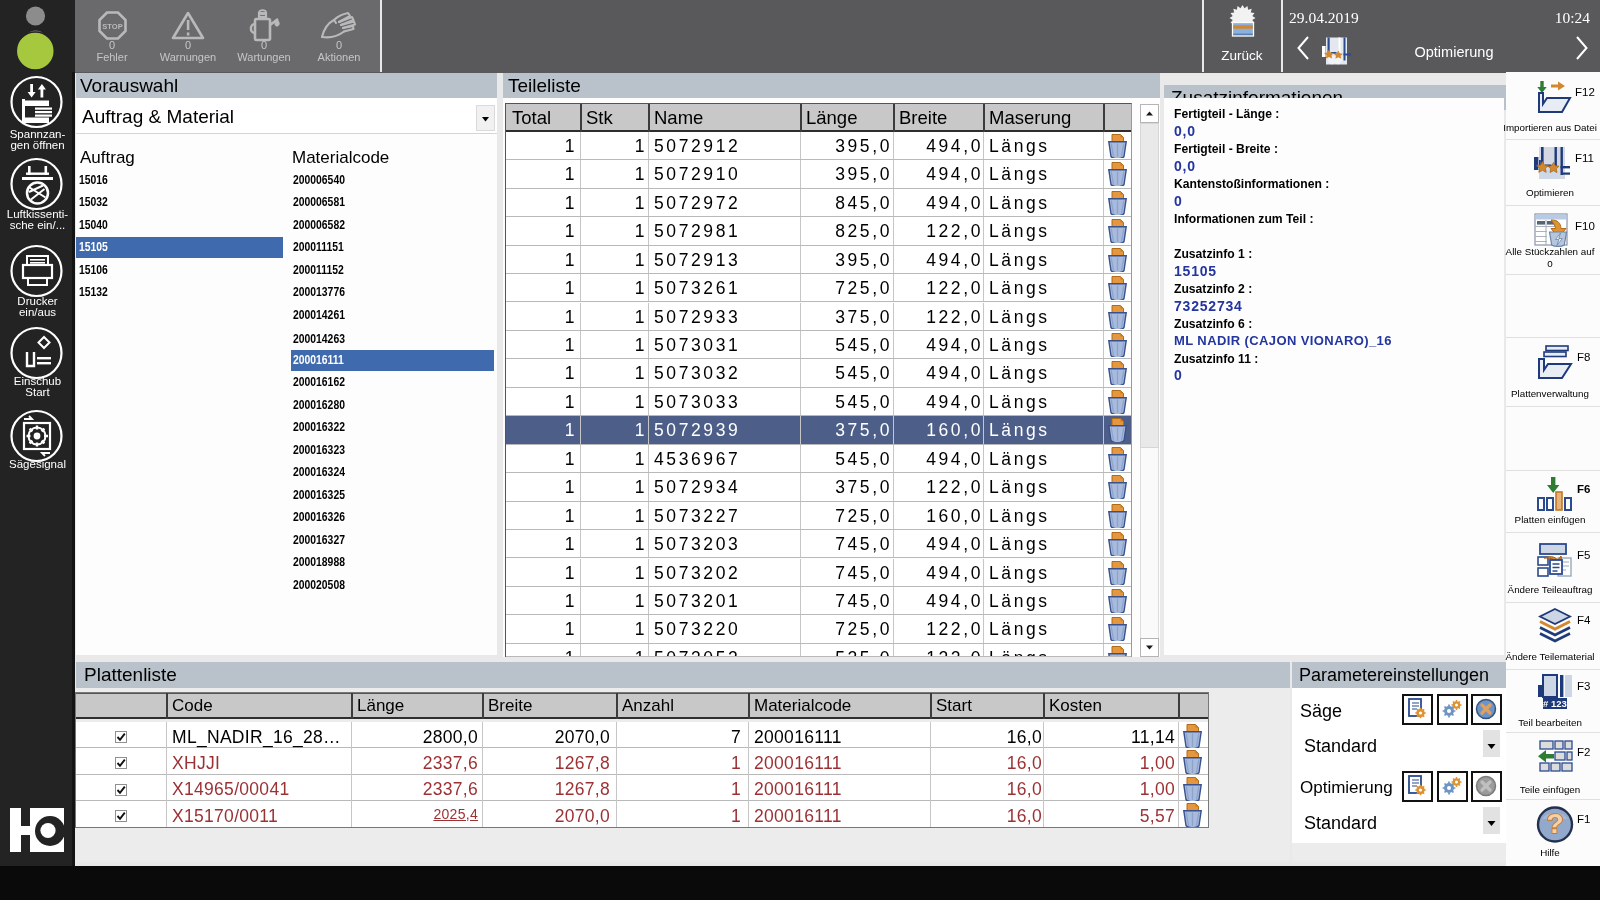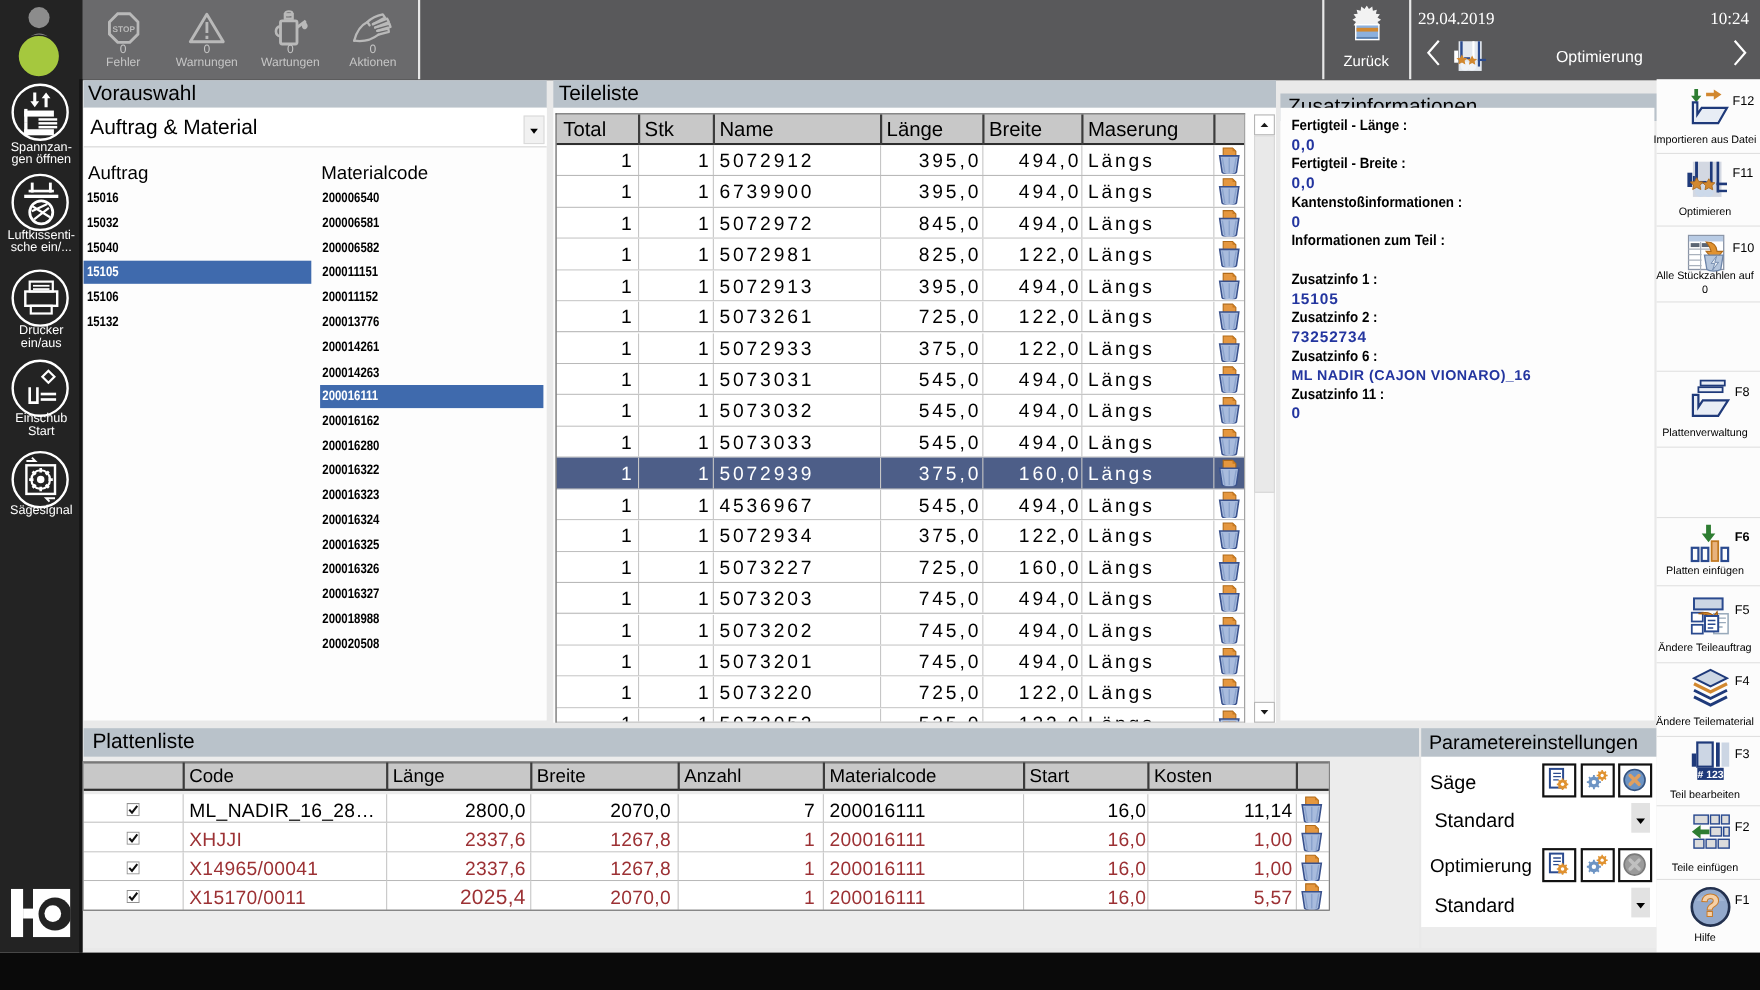--- a/index.html
+++ b/index.html
@@ -237,21 +237,21 @@
 <div class="abs" style="left:74px;top:0;width:1px;height:28.43px;background:#c6c6c6;"></div>
 <div class="abs" style="left:142px;top:0;width:1px;height:28.43px;background:#c6c6c6;"></div>
 <div class="abs" style="left:294px;top:0;width:1px;height:28.43px;background:#c6c6c6;"></div>
 <div class="abs" style="left:387px;top:0;width:1px;height:28.43px;background:#c6c6c6;"></div>
 <div class="abs" style="left:477px;top:0;width:1px;height:28.43px;background:#c6c6c6;"></div>
 <div class="abs" style="left:597px;top:0;width:1px;height:28.43px;background:#c6c6c6;"></div>
 </div>
 <div class="abs" style="left:506px;top:160.4px;width:625px;height:28.4px;background:#fff;border-bottom:1px solid #b9b9b9;overflow:hidden;">
 <div class="abs" style="right:554px;top:4px;font-size:17.5px;letter-spacing:2.6px;color:#000;">1</div>
 <div class="abs" style="right:484px;top:4px;font-size:17.5px;letter-spacing:2.6px;color:#000;">1</div>
-<div class="abs" style="left:148px;top:4px;font-size:17.5px;letter-spacing:2.6px;color:#000;">6739900</div>
+<div class="abs" style="left:148px;top:4px;font-size:17.5px;letter-spacing:2.6px;color:#000;">5072910</div>
 <div class="abs" style="right:239px;top:4px;font-size:17.5px;letter-spacing:2.6px;color:#000;">395,0</div>
 <div class="abs" style="right:148px;top:4px;font-size:17.5px;letter-spacing:2.6px;color:#000;">494,0</div>
 <div class="abs" style="left:483px;top:4px;font-size:17.5px;letter-spacing:2.6px;color:#000;">Längs</div>
 <div class="abs" style="left:600px;top:1px;"><svg width="23" height="25" viewBox="0 0 23 25">
 <path d="M6 1.5 h8.5 l3 3 v6.5 h-11.5 Z" fill="#e5973f" stroke="#b06a18" stroke-width="1"></path>
 <path d="M14.5 1.5 v3 h3 Z" fill="#c97a20"></path>
 <path d="M2.8 8.7 h17.4 l-2.2 14.8 a6.8 3.2 0 0 1 -13 0 Z" fill="#a8bbdd" stroke="#39518c" stroke-width="1.4"></path>
 <path d="M5.2 10.5 L7.5 23.7 M11.5 10.5 V24 M17.8 10.5 L15.5 23.7" stroke="#8ba3cd" stroke-width="1.3" fill="none"></path>
 </svg></div>
 <div class="abs" style="left:74px;top:0;width:1px;height:28.43px;background:#c6c6c6;"></div>
@@ -727,21 +727,21 @@
 <div class="abs" style="left:854px;top:0;width:1px;height:26.4px;background:#c6c6c6;"></div>
 <div class="abs" style="left:967px;top:0;width:1px;height:26.4px;background:#c6c6c6;"></div>
 <div class="abs" style="left:1102px;top:0;width:1px;height:26.4px;background:#c6c6c6;"></div>
 </div>
 <div class="abs" style="left:76px;top:801.2px;width:1132px;height:26.4px;background:#fff;border-bottom:1px solid #b9b9b9;">
 <div class="abs" style="left:39px;top:7px;"><svg width="12" height="12" viewBox="0 0 12 12">
 <rect x="0.5" y="0.5" width="11" height="11" fill="#fff" stroke="#909090"></rect>
 <path d="M2.5 6 L5 8.8 L9.8 2.6" stroke="#111" stroke-width="1.9" fill="none"></path>
         </svg></div>
 <div class="abs" style="left:96px;top:4.5px;font-size:17.5px;letter-spacing:0.3px;color:#9c3134;">X15170/0011</div>
-<div class="abs" style="right:730px;top:4.5px;font-size:19px;letter-spacing:0.3px;color:#9c3134;">2025,4</div>
+<div class="abs" style="right:730px;top:4.5px;font-size:14px;letter-spacing:0.3px;color:#9c3134;text-decoration:underline;">2025,4</div>
 <div class="abs" style="right:598px;top:4.5px;font-size:17.5px;letter-spacing:0.3px;color:#9c3134;">2070,0</div>
 <div class="abs" style="right:467px;top:4.5px;font-size:17.5px;letter-spacing:0.3px;color:#9c3134;">1</div>
 <div class="abs" style="left:678px;top:4.5px;font-size:17.5px;letter-spacing:0.3px;color:#9c3134;">200016111</div>
 <div class="abs" style="right:166px;top:4.5px;font-size:17.5px;letter-spacing:0.3px;color:#9c3134;">16,0</div>
 <div class="abs" style="right:33px;top:4.5px;font-size:17.5px;letter-spacing:0.3px;color:#9c3134;">5,57</div>
 <div class="abs" style="left:1105px;top:1px;"><svg width="23" height="25" viewBox="0 0 23 25">
 <path d="M6 1.5 h8.5 l3 3 v6.5 h-11.5 Z" fill="#e5973f" stroke="#b06a18" stroke-width="1"></path>
 <path d="M14.5 1.5 v3 h3 Z" fill="#c97a20"></path>
 <path d="M2.8 8.7 h17.4 l-2.2 14.8 a6.8 3.2 0 0 1 -13 0 Z" fill="#a8bbdd" stroke="#39518c" stroke-width="1.4"></path>
 <path d="M5.2 10.5 L7.5 23.7 M11.5 10.5 V24 M17.8 10.5 L15.5 23.7" stroke="#8ba3cd" stroke-width="1.3" fill="none"></path>

